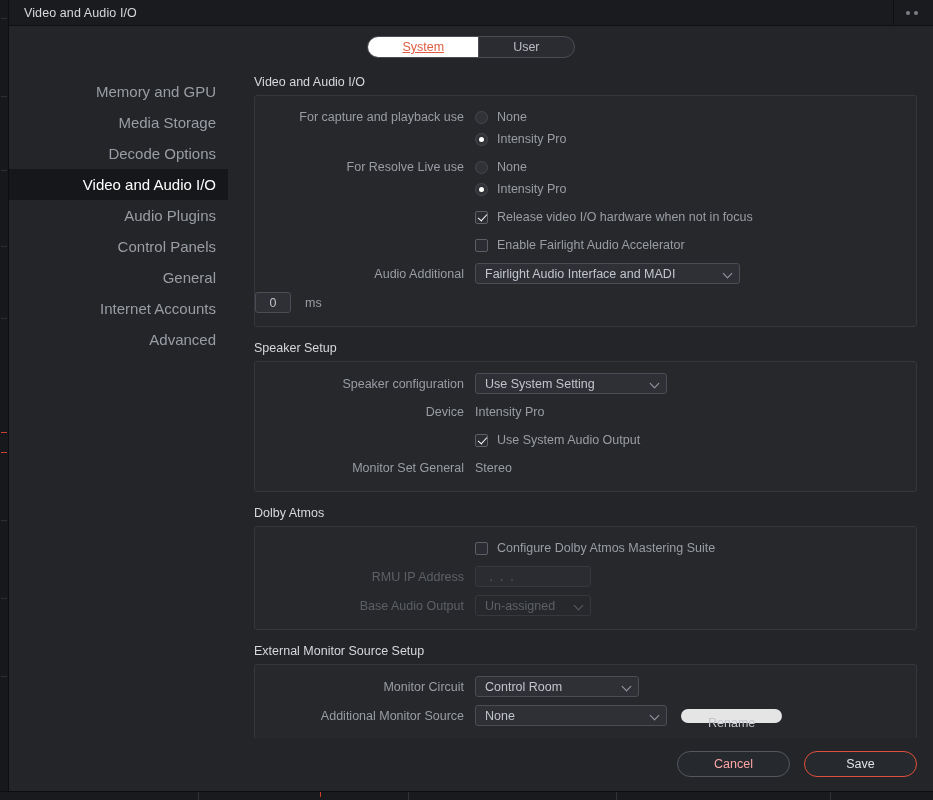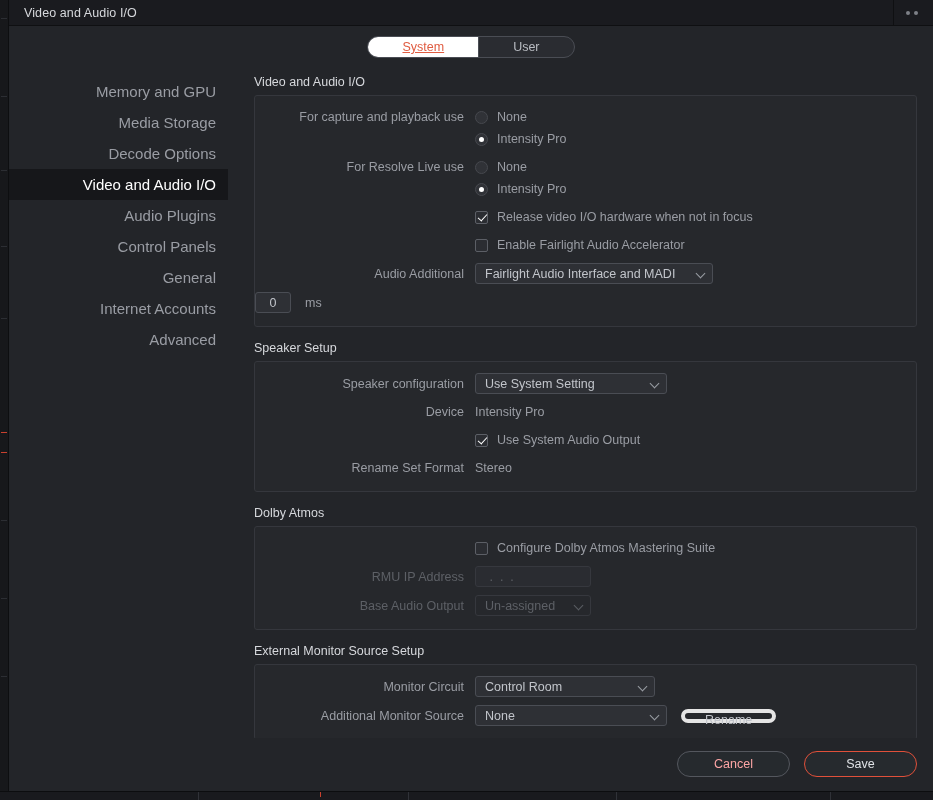--- a/index.html
+++ b/index.html
@@ -318,21 +318,21 @@
   }
   .static-val {
     font-size: 12.5px;
     color: #9a9da4;
   }
 
   .pill-btn {
     height: 14px;
     padding: 0 20px;
     background: transparent;
-    border: 4px solid #e5e5e5;
+    border: 7px solid #e5e5e5;
     border-radius: 11px;
     color: #c2c5cb;
     font-family: inherit;
     font-size: 12.5px;
     cursor: pointer;
     margin-left: 14px;
   }
 
   
   .footer {
@@ -472,21 +472,21 @@
             <div class="lbl"></div>
             <div class="field">
               <span class="cb"></span>
               <span class="cb-label">Enable Fairlight Audio Accelerator</span>
             </div>
           </div>
 
           <div class="row">
             <div class="lbl">Audio Additional</div>
             <div class="field">
-              <div class="select" style="width:238px">
+              <div class="select" style="width:265px">
                 <span>Fairlight Audio Interface and MADI</span>
                 <span class="chev"></span>
               </div>
             </div>
           </div>
 
           <div class="row">
             <div class="field">
               <input class="tinput" style="width: 36px;" value="0">
               <span class="unit">ms</span>
@@ -512,21 +512,21 @@
             </div>
           </div>
           <div class="row">
             <div class="lbl"></div>
             <div class="field">
               <span class="cb on"></span>
               <span class="cb-label">Use System Audio Output</span>
             </div>
           </div>
           <div class="row">
-            <div class="lbl">Rename Set Format</div>
+            <div class="lbl">Monitor Set General</div>
             <div class="field">
               <span class="static-val">Stereo</span>
             </div>
           </div>
         </div>
 
         <div class="section-title">Dolby Atmos</div>
         <div class="panel">
           <div class="row">
             <div class="lbl"></div>
@@ -550,21 +550,21 @@
               </div>
             </div>
           </div>
         </div>
 
         <div class="section-title">External Monitor Source Setup</div>
         <div class="panel">
           <div class="row">
             <div class="lbl">Monitor Circuit</div>
             <div class="field">
-              <div class="select" style="width:180px">
+              <div class="select" style="width:164px">
                 <span>Control Room</span>
                 <span class="chev"></span>
               </div>
             </div>
           </div>
           <div class="row">
             <div class="lbl">Additional Monitor Source</div>
             <div class="field">
               <div class="select" style="width:192px">
                 <span>None</span>

